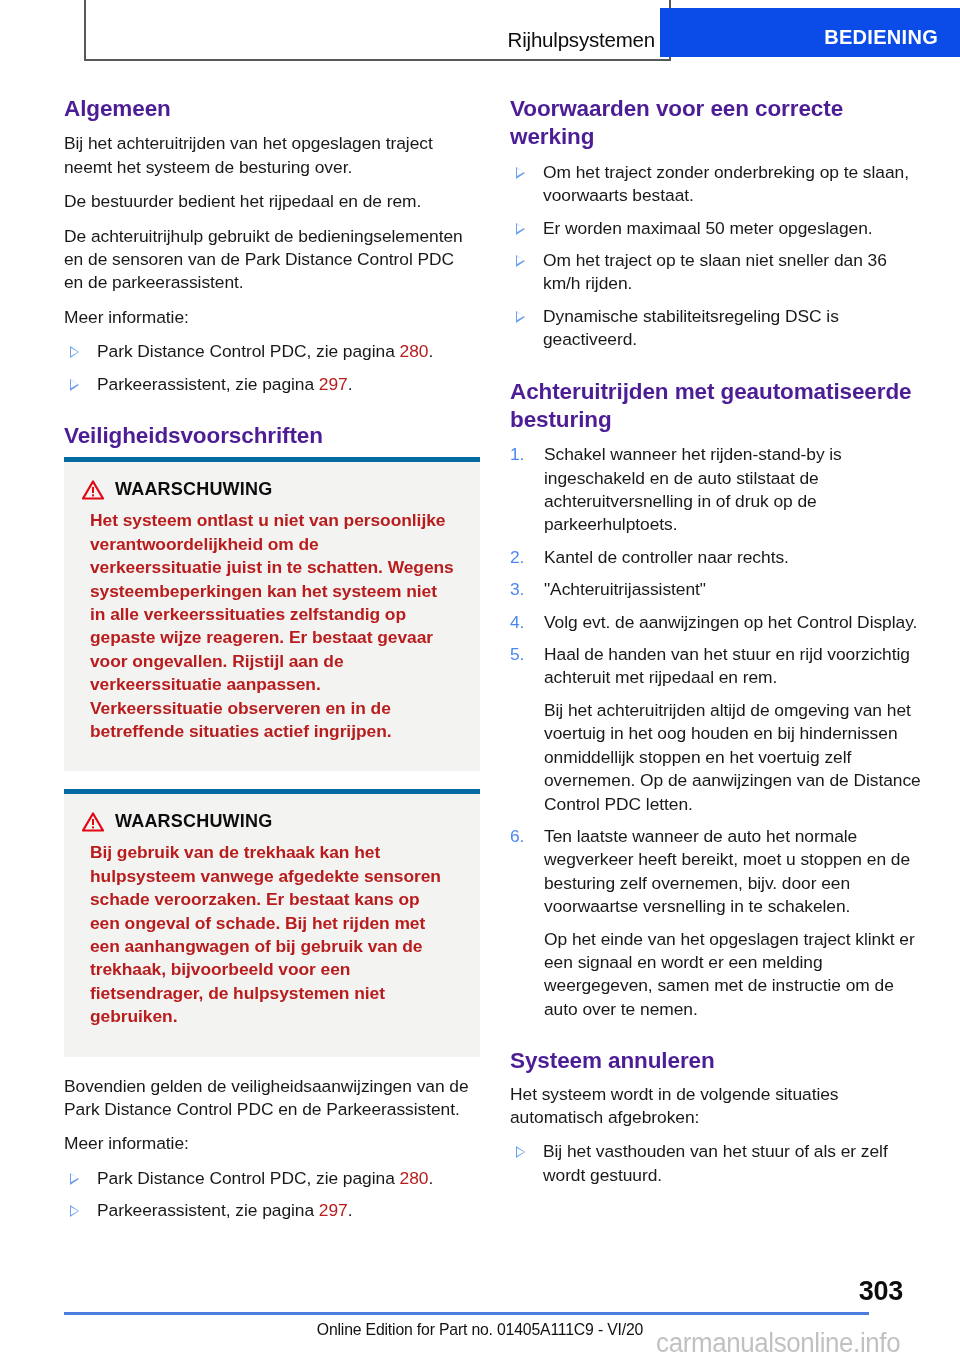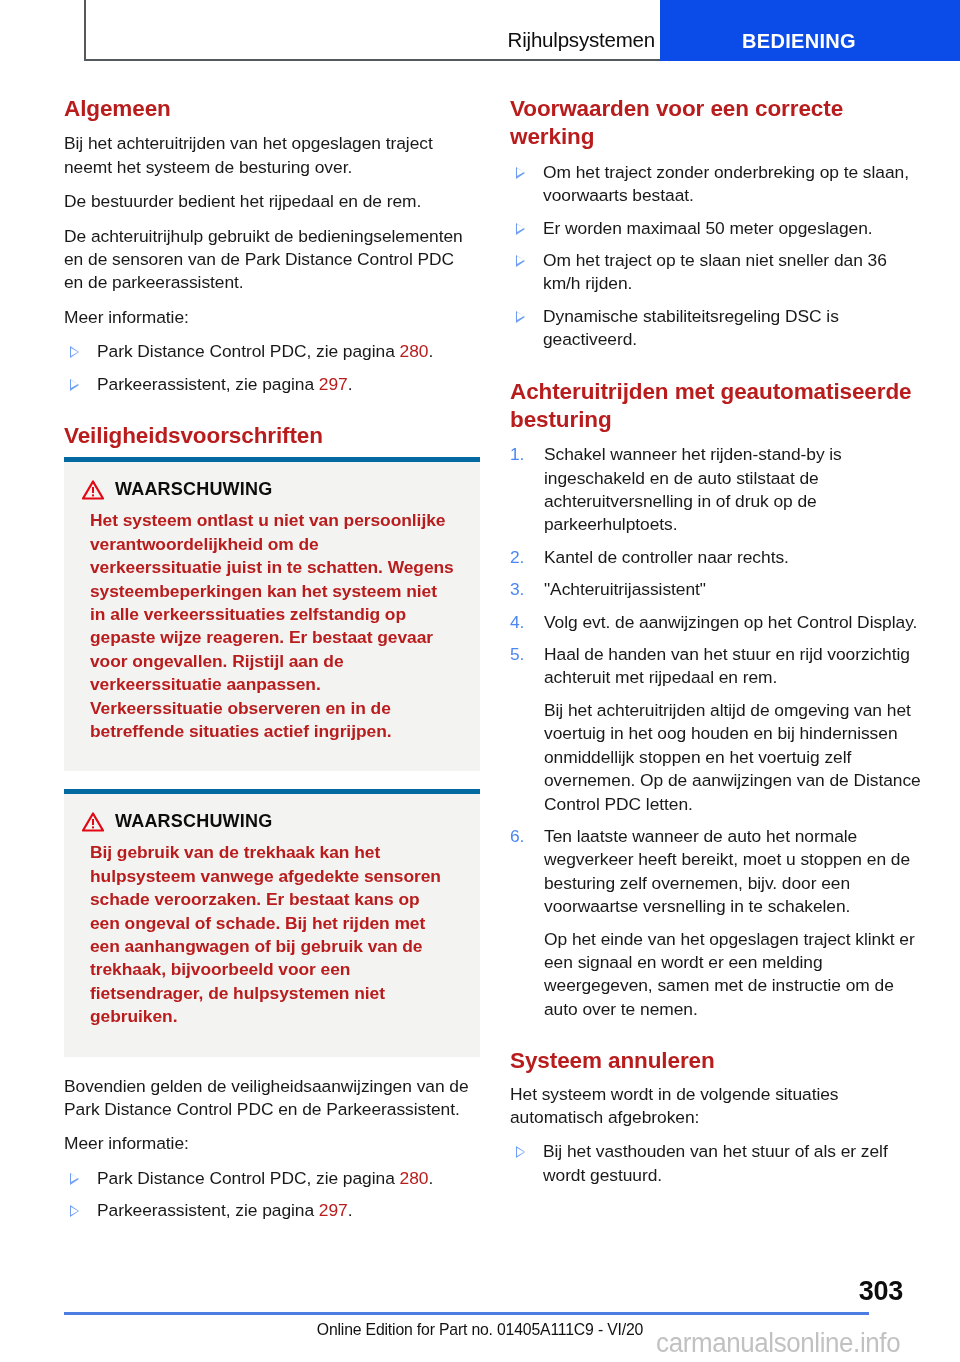--- a/index.html
+++ b/index.html
@@ -42,27 +42,27 @@
     margin-left: 20px;
   }
   .header-tab-label {
     font-size: 20.5px;
     color: #0d0d0d;
     letter-spacing: -0.2px;
   }
   .header-section {
     position: absolute;
     left: 660px;
-    top: 0;
+    top: 8px;
     width: 300px;
-    height: 61px;
+    height: 49px;
     background: #0b4ce8;
     display: flex;
     align-items: flex-end;
-    justify-content: center;
+    justify-content: flex-end;
     padding: 0 22px 8px 0;
     box-sizing: border-box;
   }
   .header-section-label {
     font-size: 20px;
     font-weight: bold;
     color: #ffffff;
     letter-spacing: 0.3px;
   }
 
@@ -78,21 +78,21 @@
     top: 0;
     width: 413px;
   }
   .col-left { left: 64px; }
   .col-right { left: 510px; }
 
   
   h2.h-blue {
     font-size: 22.5px;
     font-weight: bold;
-    color: #b91c1c;
+    color: #4c1d95;
     margin: 0 0 9px 0;
     line-height: 1.26;
     letter-spacing: -0.1px;
   }
   h2.h-blue.tight { margin-bottom: 7px; }
   .spacer-lg { height: 26px; }
   .spacer-md { height: 18px; }
 
   
   p.body {

